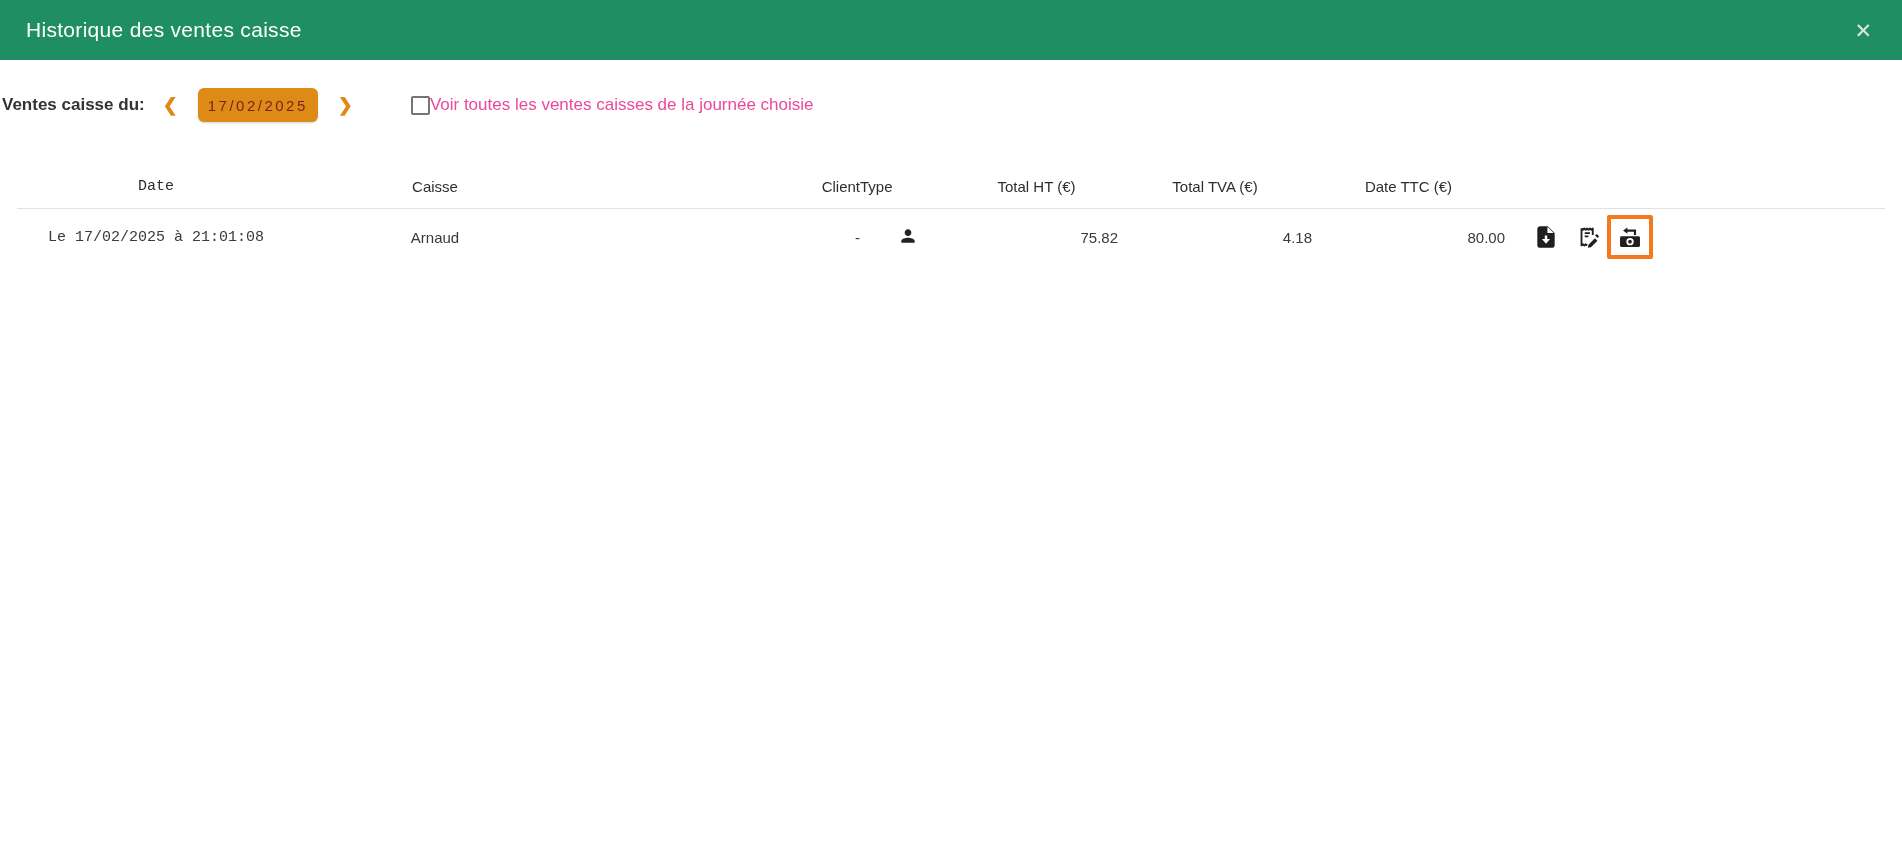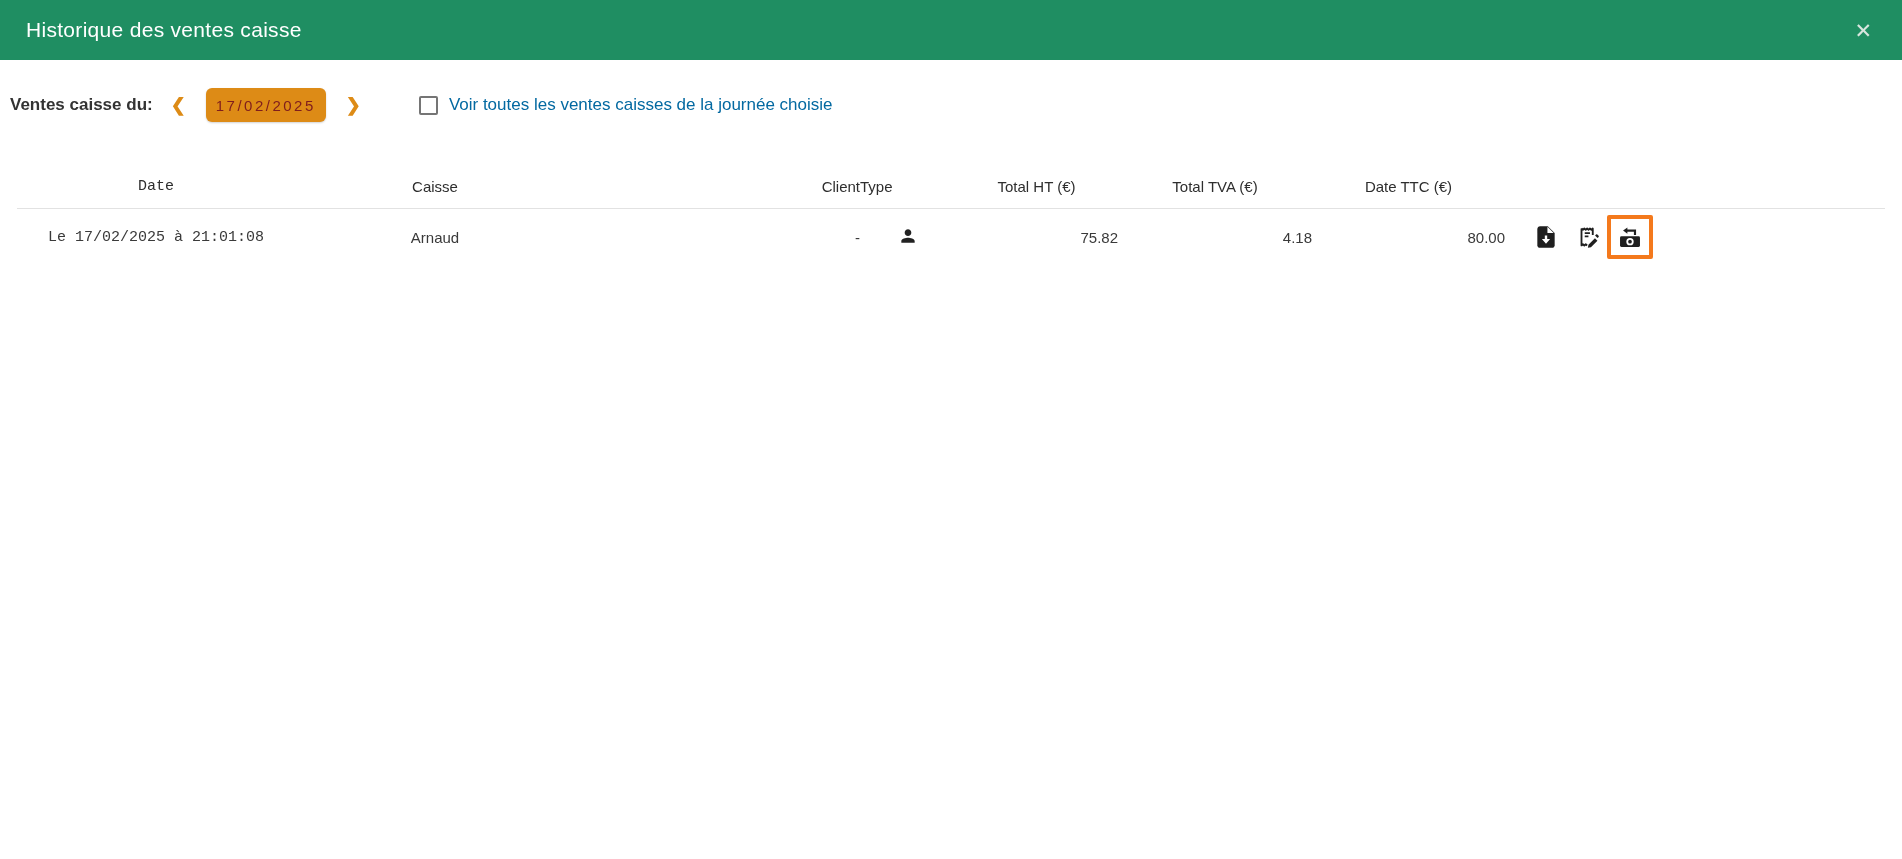--- a/index.html
+++ b/index.html
@@ -32,21 +32,21 @@
     color: #d9e6df;
     font-size: 21px;
     line-height: 1;
     cursor: pointer;
     padding: 4px;
   }
 
   
   .controls {
     margin-top: 28px;
-    padding-left: 10px;
+    padding-left: 2px;
     height: 34px;
     display: flex;
     align-items: center;
   }
   .controls-label {
     font-size: 17px;
     font-weight: 700;
     color: #333333;
   }
   .chev-btn {
@@ -81,23 +81,22 @@
     cursor: pointer;
   }
   .checkbox {
     width: 19px;
     height: 19px;
     border: 2px solid #757575;
     border-radius: 2px;
     background: #ffffff;
   }
   .checkbox-label {
-    margin-left: 11px;
     font-size: 17px;
-    color: #0369a1;
+    color: #ec4899;
     text-align: center;
   }
 
   
   .table {
     margin: 43px 17px 0 17px;
   }
   .tr {
     display: flex;
     align-items: center;

